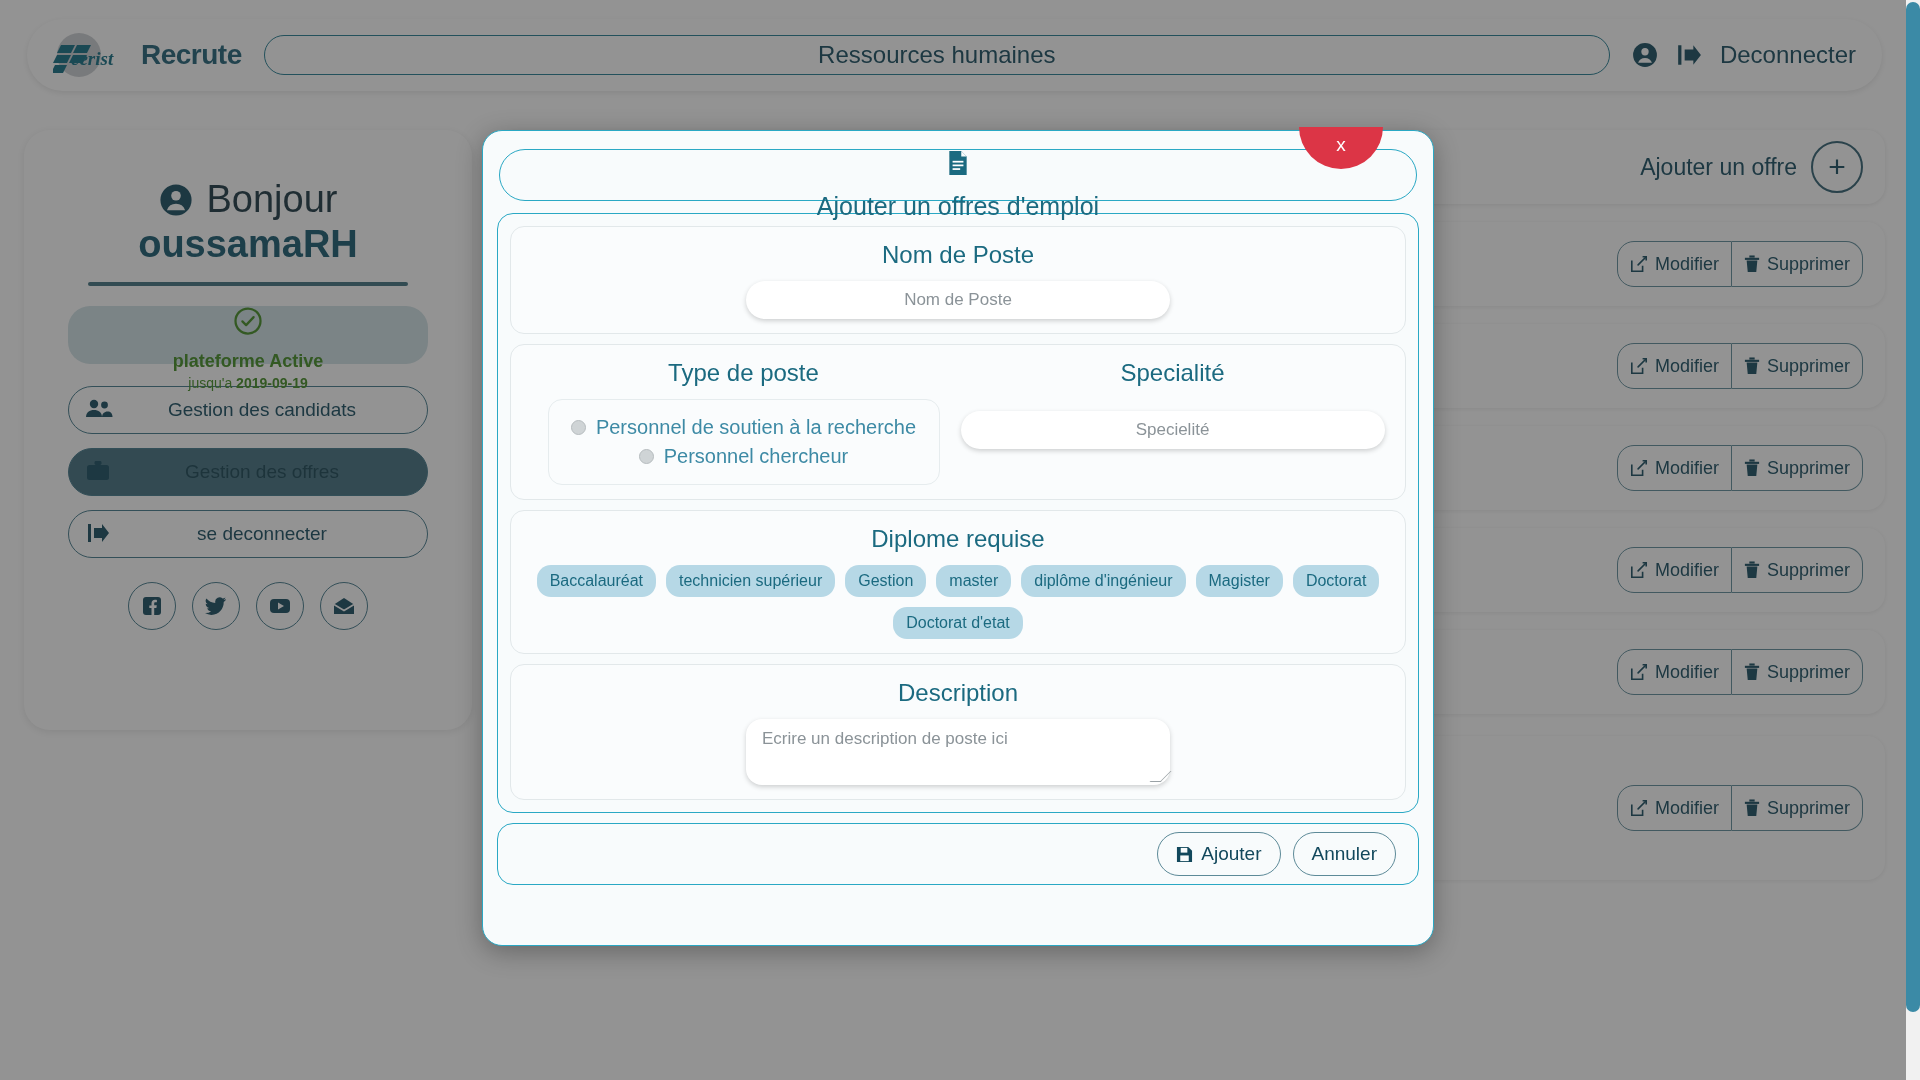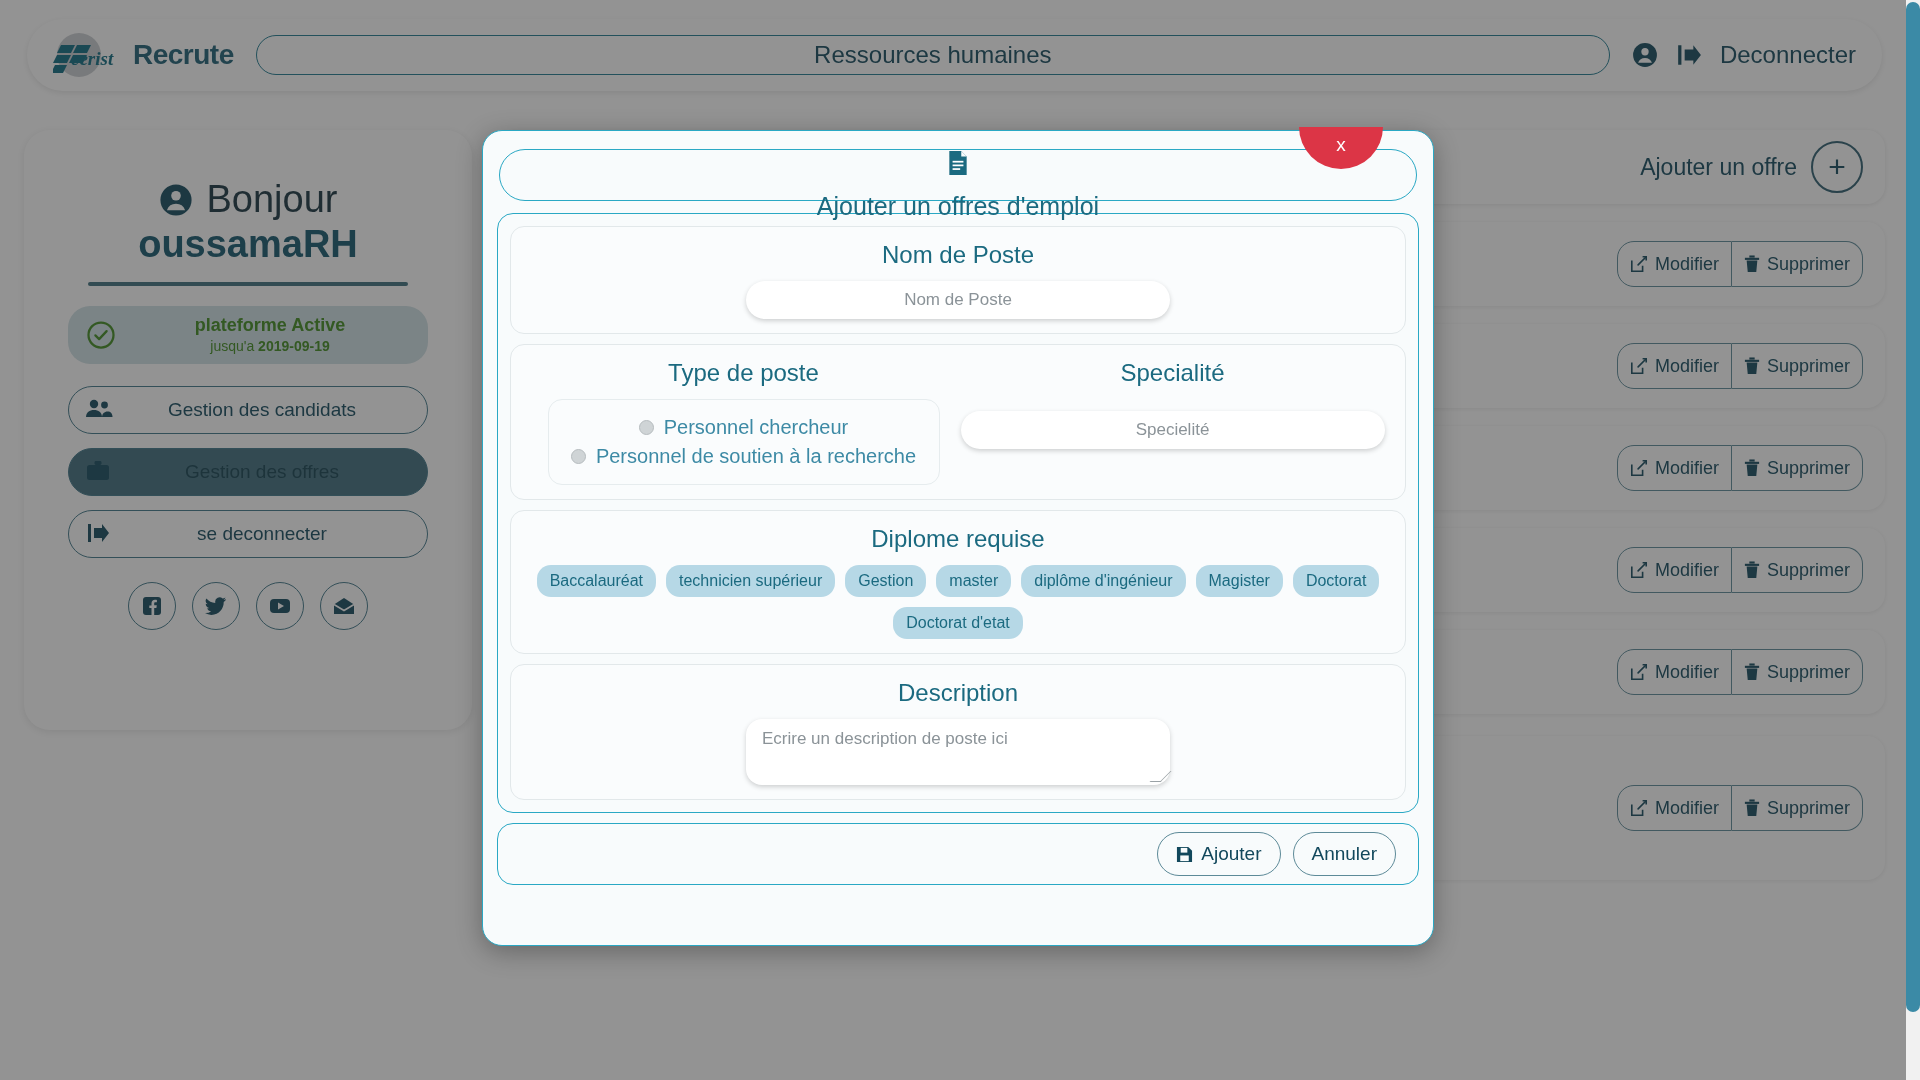--- a/index.html
+++ b/index.html
@@ -13,21 +13,21 @@
   
   #page{position:absolute;inset:0;background:#ffffff;}
 
   
   .header{
     position:absolute;left:27px;top:19px;width:1855px;height:72px;
     background:#ffffff;border-radius:36px;
     box-shadow:0 2px 6px rgba(0,0,0,.10);
     display:flex;align-items:center;padding:0 26px;box-sizing:border-box;
   }
-  .logo{width:62px;height:56px;position:relative;flex:0 0 auto;margin-right:0;}
+  .logo{width:62px;height:56px;position:relative;flex:0 0 auto;margin-right:8px;}
   .brand-word{
     font-size:28px;font-weight:700;color:#1c5f75;letter-spacing:-.5px;
     margin-left:18px;
   }
   .searchbar{
     flex:1;height:38px;margin:0 22px;border:1px solid #1f7a90;border-radius:20px;
     display:flex;align-items:center;justify-content:center;
   }
   .searchbar span{font-size:24px;color:#12485c;}
   .hdr-right{display:flex;align-items:center;gap:18px;flex:0 0 auto;}
@@ -39,21 +39,21 @@
     position:absolute;left:24px;top:130px;width:448px;height:600px;
     background:#ffffff;border-radius:26px;box-shadow:0 2px 8px rgba(0,0,0,.10);
     box-sizing:border-box;padding:24px 44px;
   }
   .greet{display:flex;align-items:center;justify-content:center;gap:14px;margin-top:24px;}
   .greet .gtxt{font-size:38px;color:#17333f;font-weight:400;}
   .uname{text-align:center;font-size:38px;color:#12566c;font-weight:600;margin-top:2px;}
   .divider{height:4px;background:#3d6e7d;border-radius:2px;margin:16px 20px 20px 20px;}
   .status{
     background:#cfe0e4;border-radius:22px;height:58px;display:flex;align-items:center;
-    padding:0 18px;box-sizing:border-box;gap:14px;margin-bottom:22px;
+    padding:0 18px;box-sizing:border-box;gap:14px;margin-bottom:22px;flex-direction:column;
   }
   .status .chk{width:30px;height:30px;flex:0 0 auto;}
   .status .st-text{flex:1;text-align:center;line-height:1.25;}
   .st-title{font-size:18px;color:#3f8a1e;font-weight:600;}
   .st-sub{font-size:14px;color:#3f8a1e;}
   .st-sub b{font-weight:700;}
   .navbtn{
     height:48px;border:1px solid #3f7688;border-radius:24px;display:flex;align-items:center;
     margin-bottom:14px;padding:0 16px;box-sizing:border-box;
   }
@@ -491,25 +491,25 @@
       <div class="txtinput">Nom de Poste</div>
     </div>
 
     <div class="fieldset">
       <div class="two-col">
         <div>
           <div class="fs-title">Type de poste</div>
           <div class="radio-box">
             <div class="radio-line">
               <span class="dot"></span>
-              <span class="rl">Personnel chercheur</span>
+              <span class="rl">Personnel de soutien à la recherche</span>
             </div>
             <div class="radio-line">
               <span class="dot"></span>
-              <span class="rl">Personnel de soutien à la recherche</span>
+              <span class="rl">Personnel chercheur</span>
             </div>
           </div>
         </div>
         <div>
           <div class="fs-title">Specialité</div>
           <div class="txtinput" style="margin-top:24px;">Specielité</div>
         </div>
       </div>
     </div>
 

